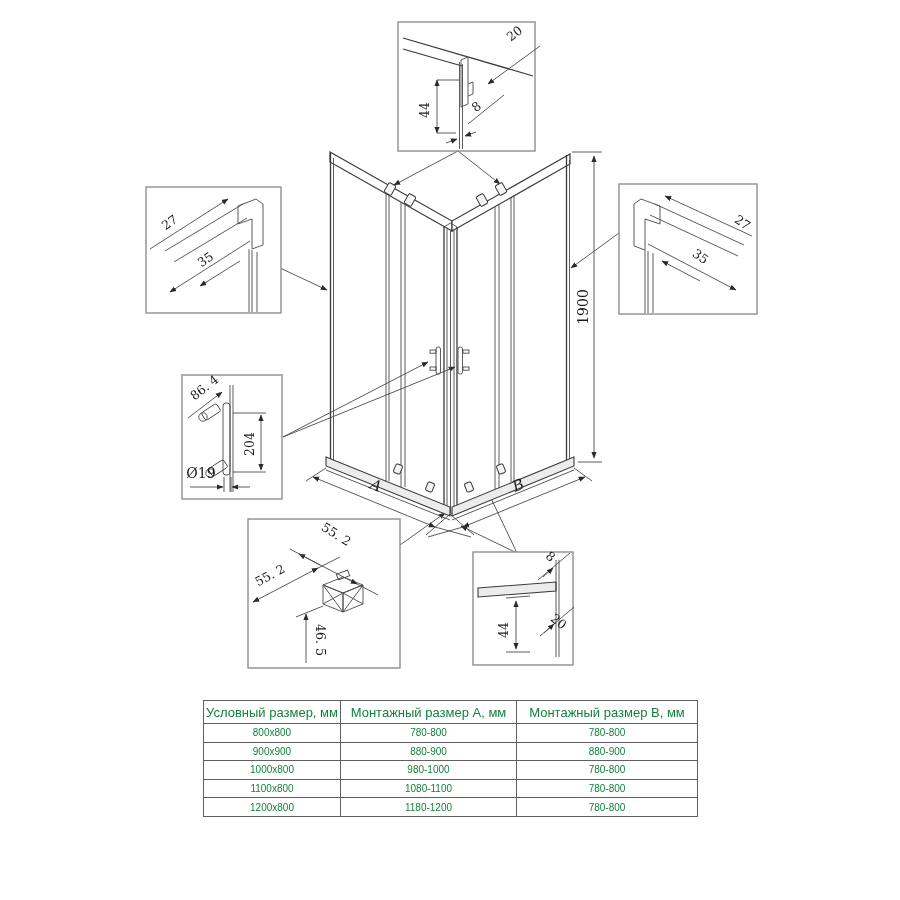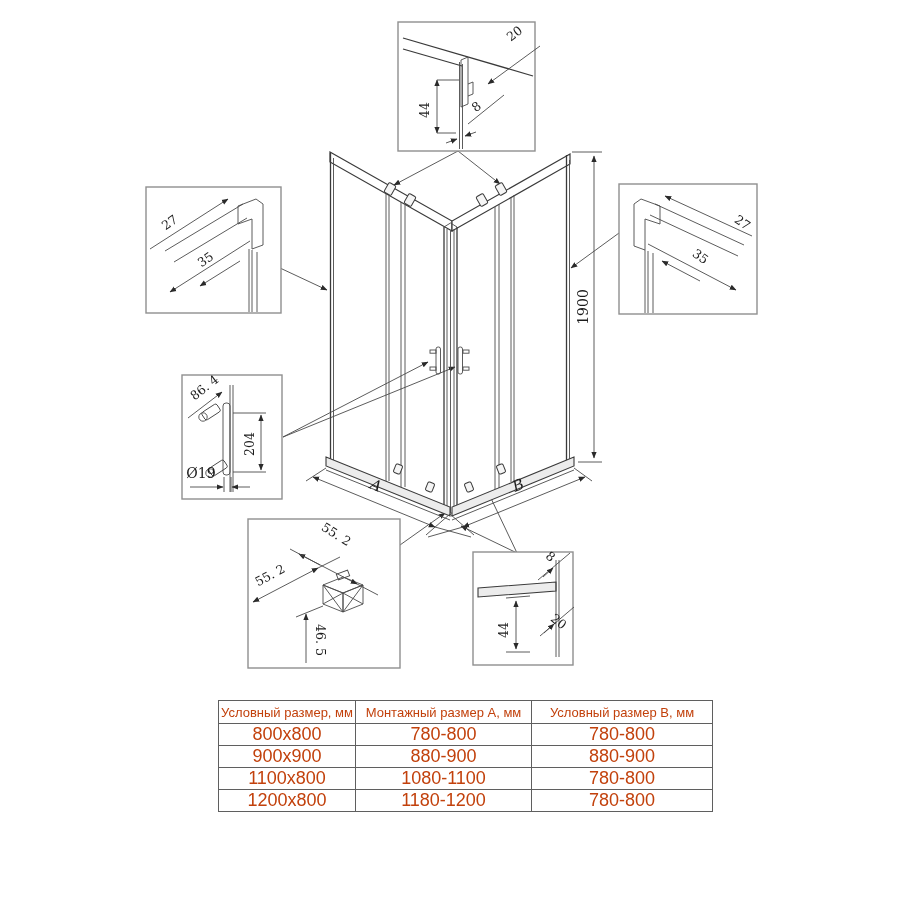--- a/index.html
+++ b/index.html
@@ -9,24 +9,24 @@
   .dim-text{font-family:"DejaVu Serif",serif;font-size:12.5px;fill:#1c1c1c;}
   .dim-text-lg{font-family:"DejaVu Serif",serif;font-size:14px;fill:#1c1c1c;}
   .dim-letter{font-family:"DejaVu Serif",serif;font-style:italic;font-size:15px;fill:#1c1c1c;}
   .thin{stroke:#4a4a4a;stroke-width:0.9;fill:none;}
   .med{stroke:#3a3a3a;stroke-width:1.3;fill:none;}
   .band{fill:#ececec;stroke:#3a3a3a;stroke-width:1.1;}
   .whiteband{fill:#ffffff;stroke:#3a3a3a;stroke-width:1.2;}
   .box{fill:#ffffff;stroke:#8f8f8f;stroke-width:1.4;}
   .clip{fill:#f5f5f5;stroke:#3a3a3a;stroke-width:1;}
   .leader{stroke:#4a4a4a;stroke-width:0.9;fill:none;}
-  #size-table{position:absolute;left:218px;top:700px;border-collapse:collapse;
-              table-layout:fixed;color:#c2410c;padding-left:30px;}
+  #size-table{position:absolute;left:203px;top:700px;border-collapse:collapse;
+              table-layout:fixed;color:#15803d;padding-left:30px;}
   #size-table td,#size-table th{border:1.4px solid #5f5f5f;text-align:center;
-              font-weight:400;font-size:18px;padding:0;overflow:hidden;white-space:nowrap;}
+              font-weight:400;font-size:10px;padding:0;overflow:hidden;white-space:nowrap;}
   #size-table th{height:22px;font-size:13px;}
   #size-table td{height:17.6px;}
   .c0{width:137px;} .c1{width:176px;} .c2{width:181px;}
 </style>
 </head>
 <body>
 
 <div id="stage">
 
 <svg id="drawing" width="900" height="900" viewBox="0 0 900 900">
@@ -246,35 +246,40 @@
 <table id="size-table">
   <colgroup>
         <col class="c0">
         <col class="c1">
         <col class="c2">
       </colgroup>
   <thead>
     <tr>
       <th>Условный размер, мм</th>
       <th>Монтажный размер А, мм</th>
-      <th>Условный размер В, мм</th>
+      <th>Монтажный размер В, мм</th>
     </tr>
   </thead>
   <tbody>
     <tr>
       <td>800x800</td>
           <td>780-800</td>
           <td>780-800</td>
     </tr>
     <tr>
       <td>900x900</td>
           <td>880-900</td>
           <td>880-900</td>
     </tr>
     <tr>
+      <td>1000x800</td>
+          <td>980-1000</td>
+          <td>780-800</td>
+    </tr>
+    <tr>
       <td>1100x800</td>
           <td>1080-1100</td>
           <td>780-800</td>
     </tr>
     <tr>
       <td>1200x800</td>
           <td>1180-1200</td>
           <td>780-800</td>
     </tr>
   </tbody>

